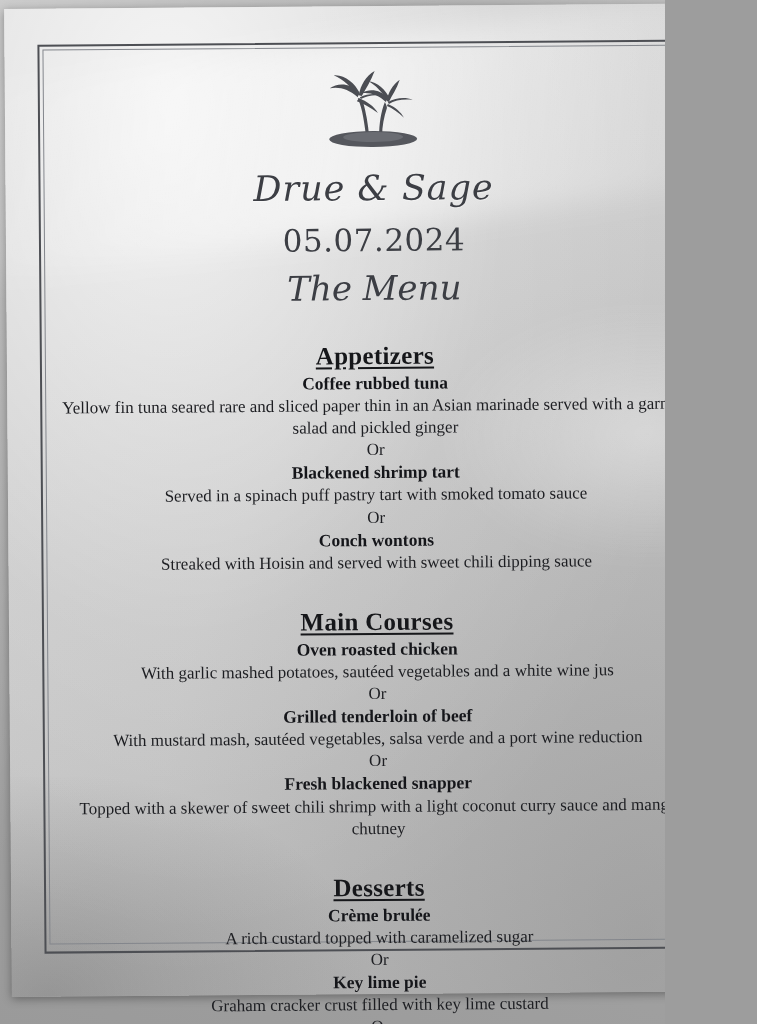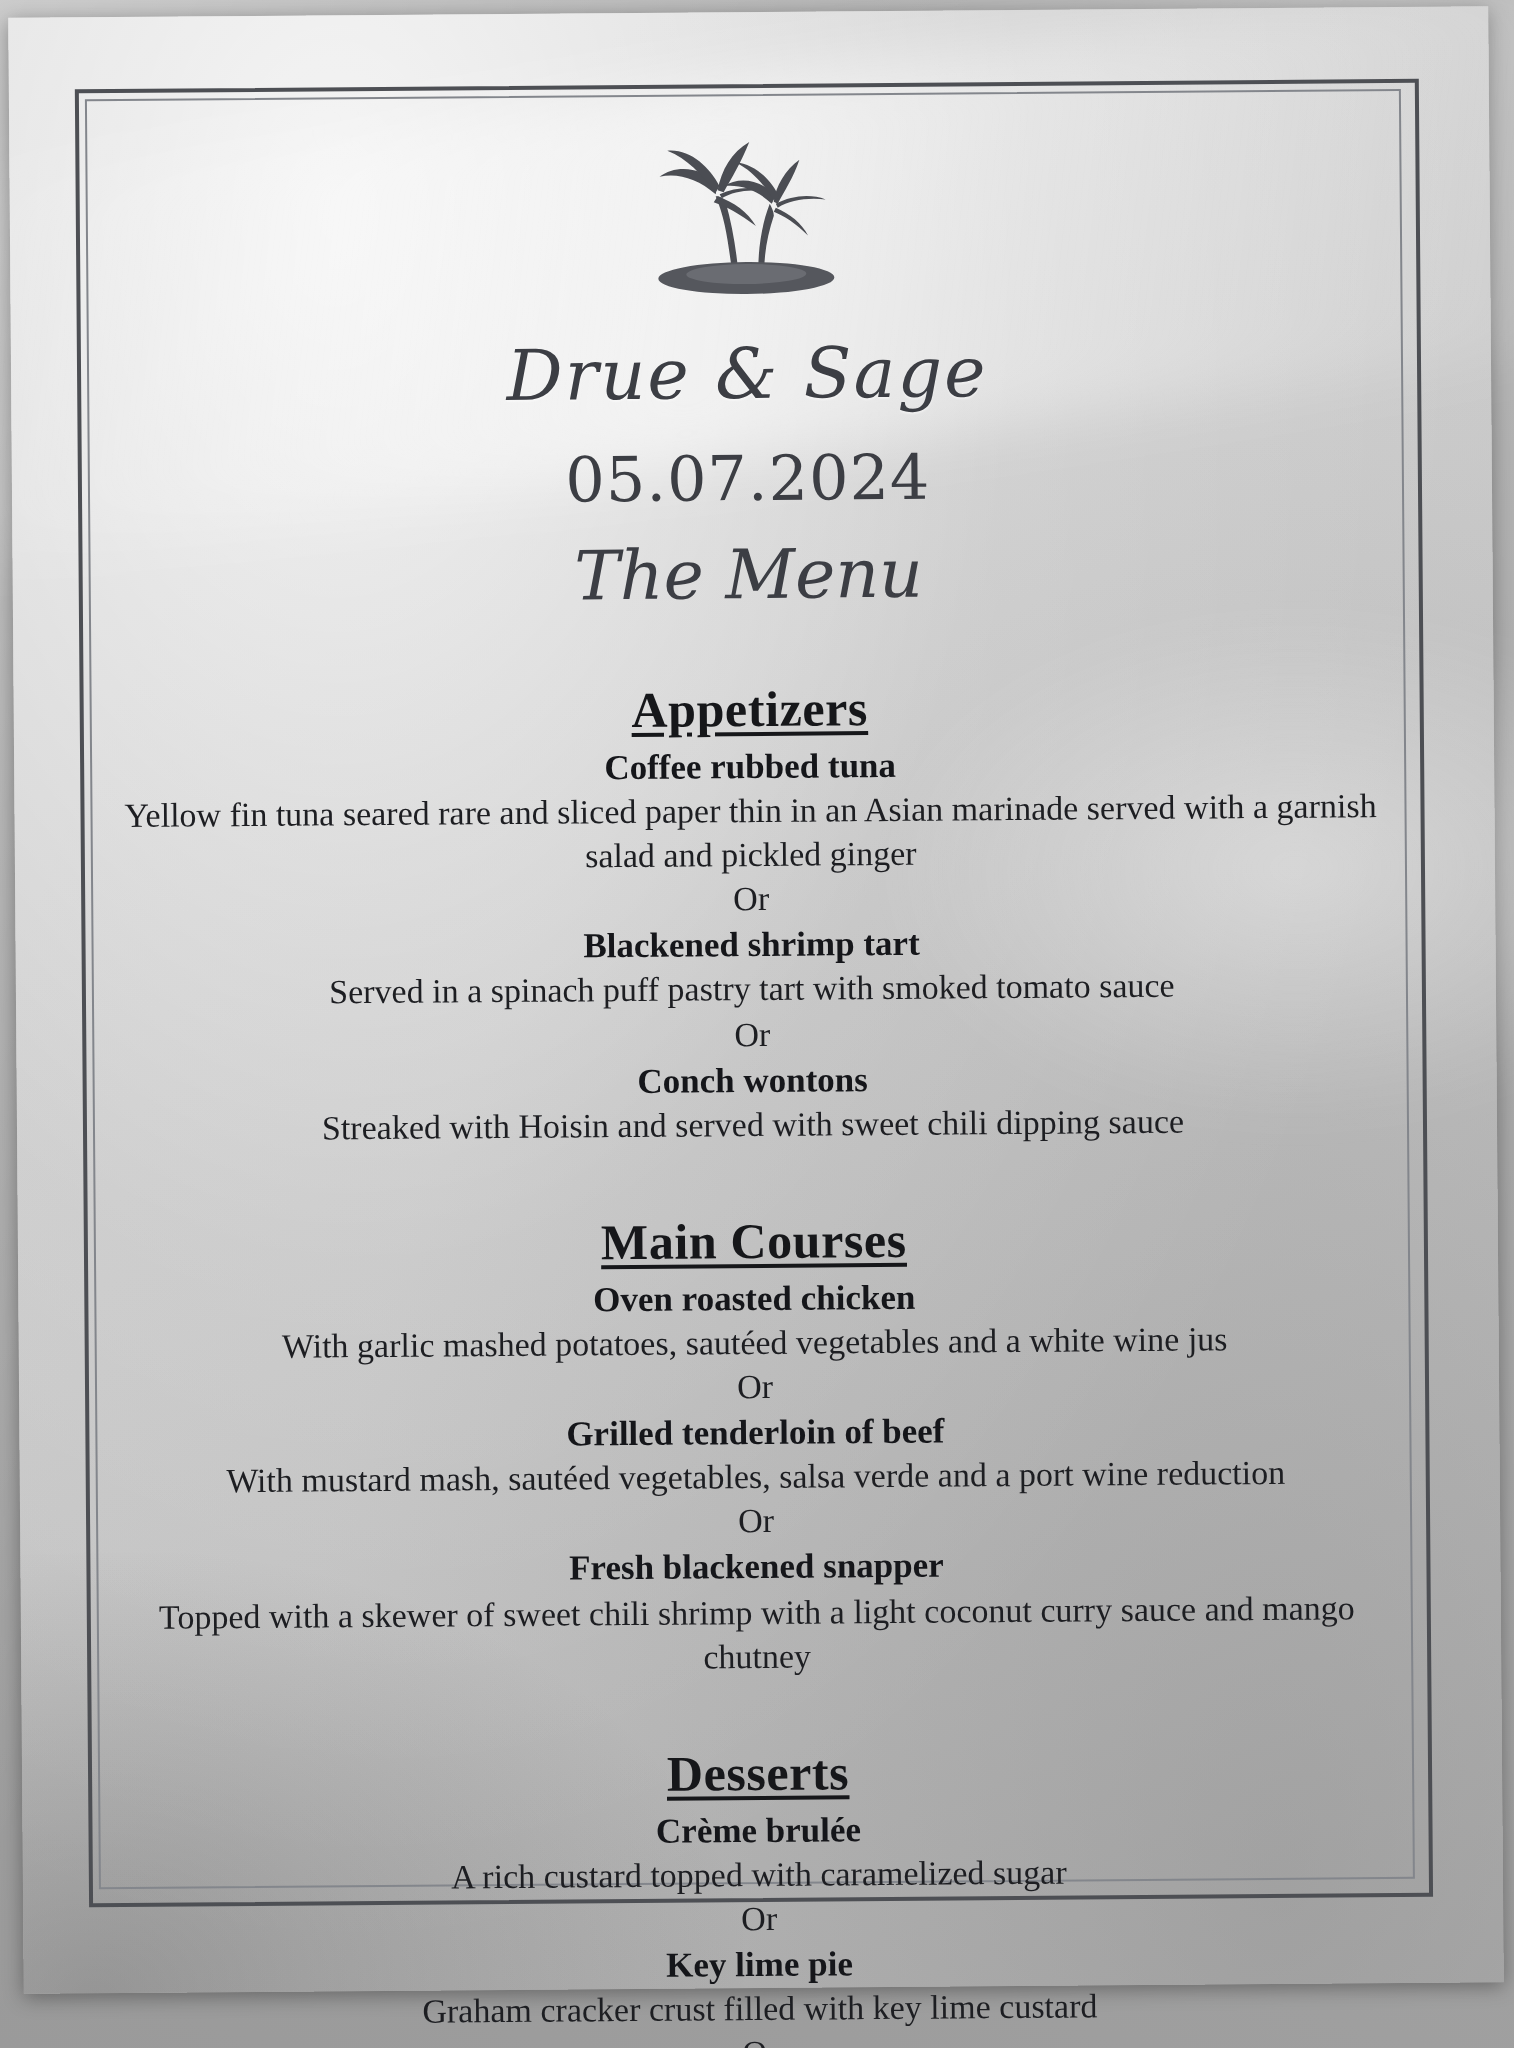--- a/index.html
+++ b/index.html
@@ -10,26 +10,27 @@
     width: 757px;
     height: 1024px;
     overflow: hidden;
     background: #9d9d9d;
     font-family: "Liberation Serif", serif;
   }
 
   
   .photo {
     position: relative;
-    width: 757px;
+    width: 628px;
     height: 1024px;
     background:
       linear-gradient(118deg, rgba(255,255,255,0.35) 0%, rgba(255,255,255,0.0) 38%),
       linear-gradient(200deg, #b9b9b9 0%, #a9a9a9 40%, #9a9a9a 100%);
     overflow: hidden;
+    padding-left: 37px;
   }
 
   .sheet {
     position: absolute;
     left: 8px;
     top: 6px;
     width: 740px;
     height: 988px;
     transform: rotate(-0.45deg);
     background:

